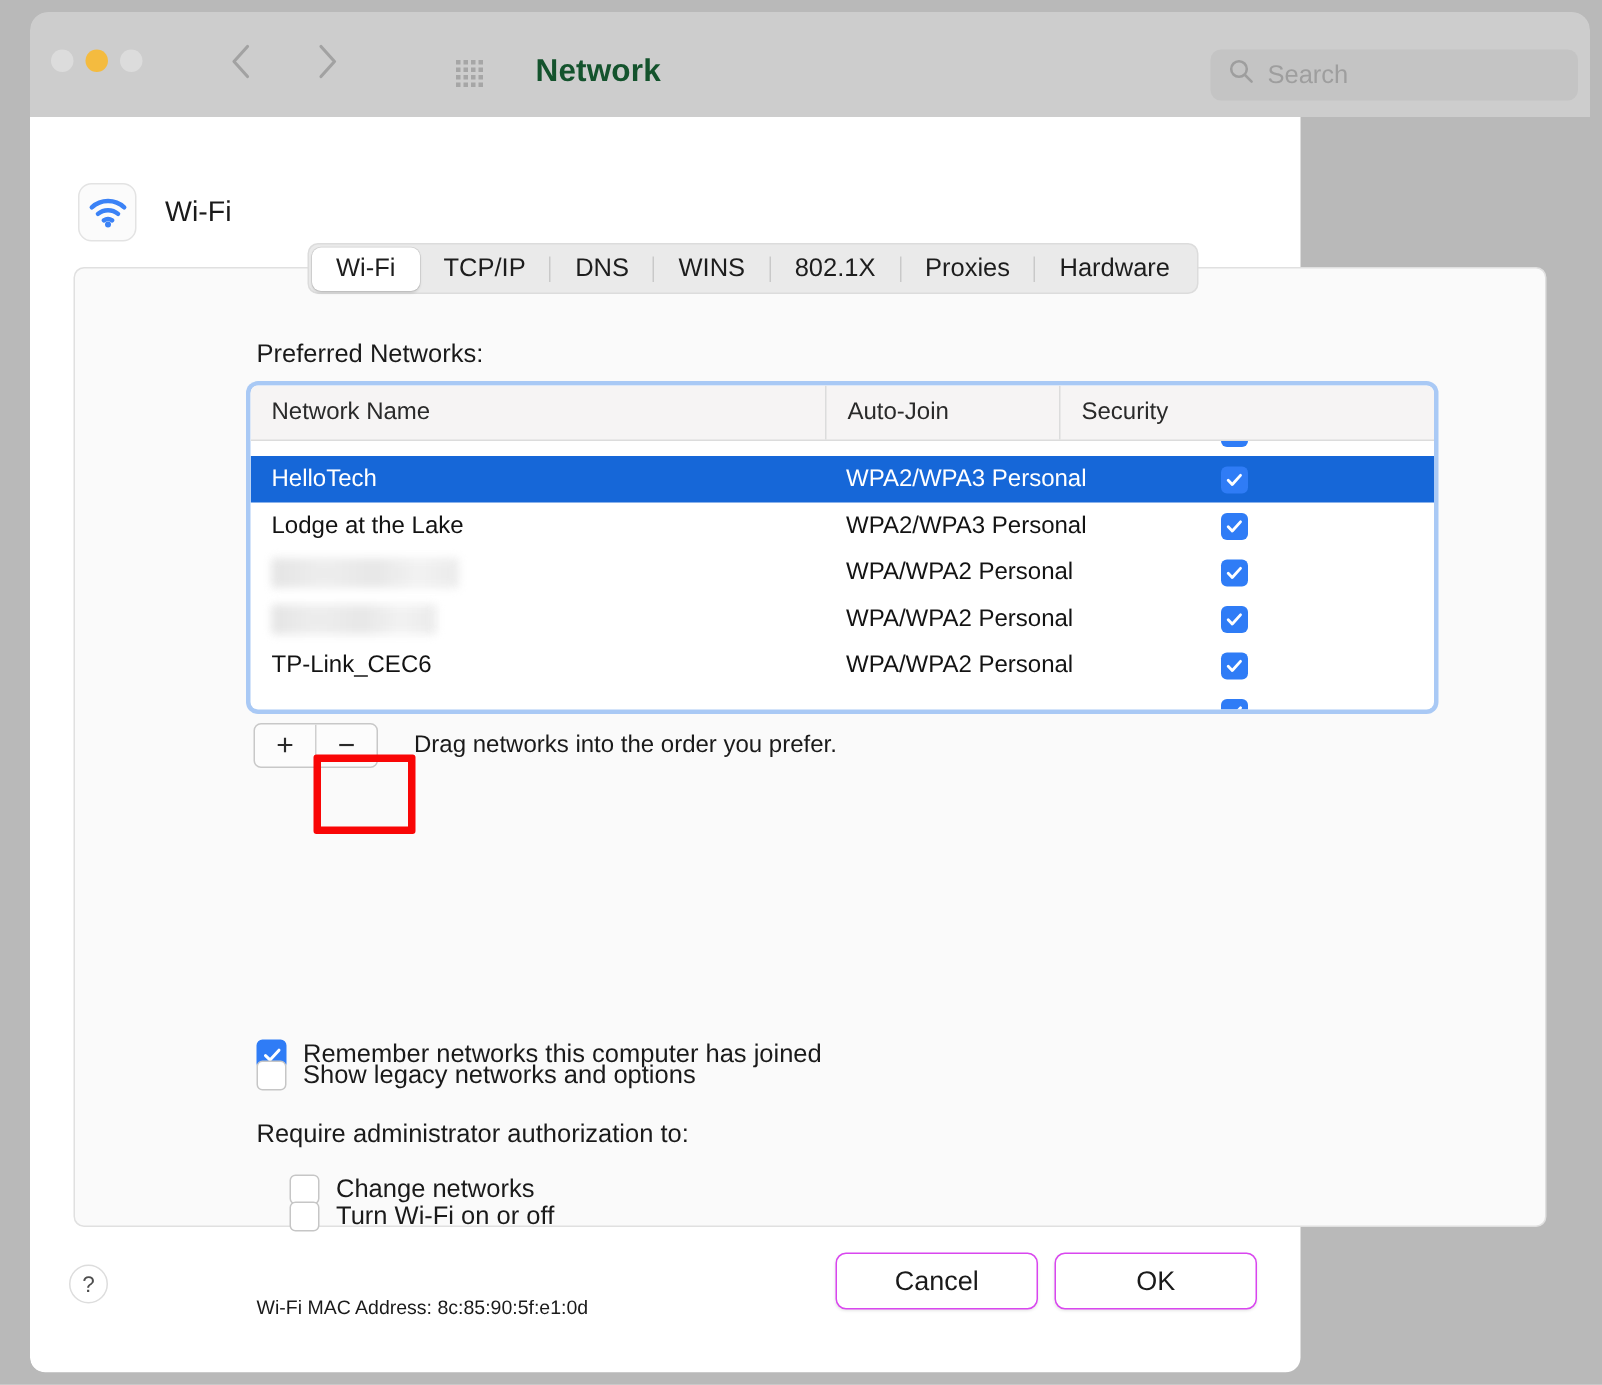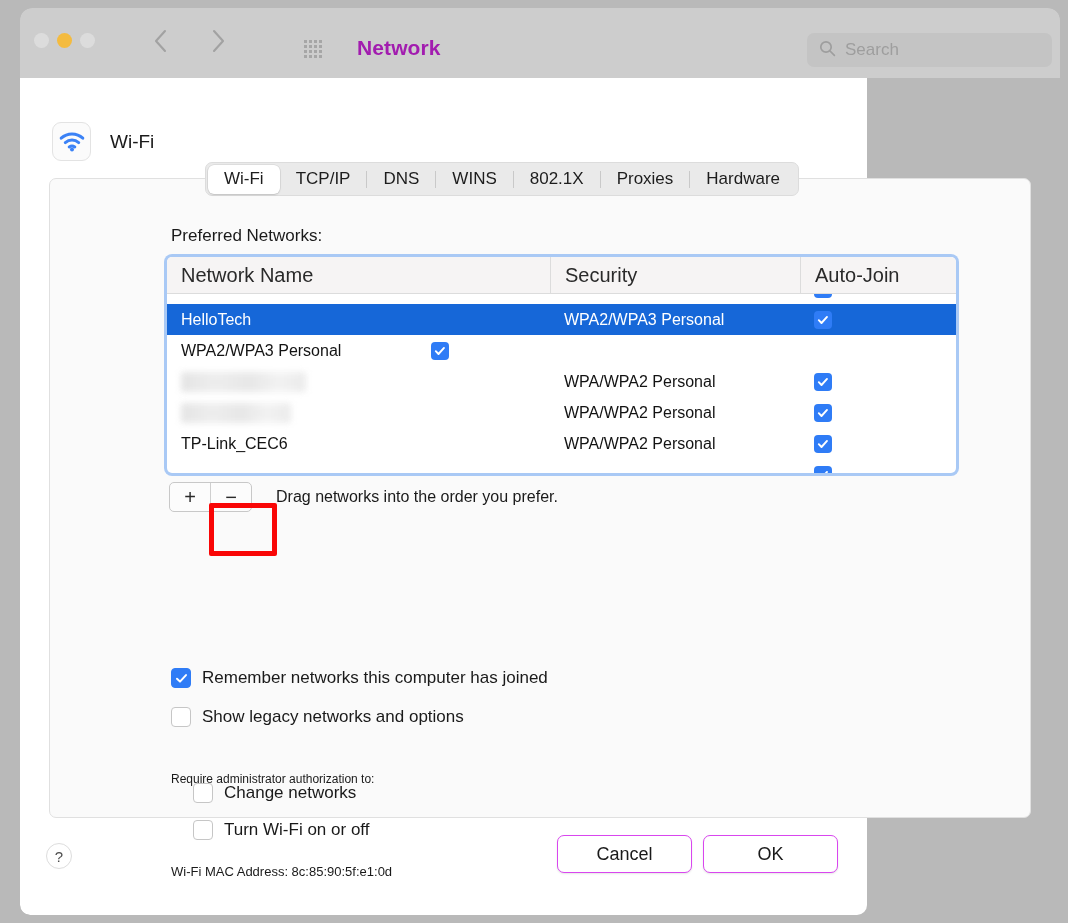--- a/index.html
+++ b/index.html
@@ -81,21 +81,21 @@
     gap: 2px;
   }
   .grid-icon i { background: #a6a6a6; display: block; width: 3px; height: 3px; }
 
   .toolbar-title {
     position: absolute;
     left: 337px;
     top: 28px;
     font-size: 21px;
     font-weight: 600;
-    color: #a21caf;
+    color: #14532d;
     letter-spacing: .1px;
   }
 
   .search-box {
     position: absolute;
     right: 8px;
     top: 25px;
     width: 245px;
     height: 34px;
     background: #c4c4c4;
@@ -208,21 +208,21 @@
     overflow: hidden;
   }
   .thead {
     display: flex;
     height: 37px;
     background: #f6f4f4;
     border-bottom: 1px solid #dcdcdc;
     align-items: center;
   }
   .th {
-    font-size: 20px;
+    font-size: 16px;
     color: #2a2a2a;
     padding-left: 14px;
     height: 100%;
     display: flex;
     align-items: center;
   }
   .th.c-name  { width: 383px; }
   .th.c-sec   { width: 250px; border-left: 1px solid #dcdcdc; }
   .th.c-auto  { width: 156px; border-left: 1px solid #dcdcdc; }
 
@@ -334,32 +334,31 @@
   .cbox.checked {
     background: #2f7cf6;
     border-color: #2f7cf6;
     display: flex;
     align-items: center;
     justify-content: center;
   }
   .cbox svg { display: block; }
   .opt-label { font-size: 17px; color: #1a1a1a; }
 
-  .opt-remember { left: 121px; top: 489px; }
+  .opt-remember { left: 121px; top: 514px; }
   .opt-legacy   { left: 121px; top: 528px; }
   .opt-change   { left: 143px; top: 604px; }
-  .opt-turn     { left: 143px; top: 641px; }
+  .opt-turn     { left: 143px; top: 622px; }
 
   .require-label {
     position: absolute;
     left: 121px;
     top: 567px;
-    font-size: 12px;
+    font-size: 17px;
     color: #1a1a1a;
-    margin-top: 26px;
   }
   .mac-line {
     position: absolute;
     left: 121px;
     top: 685px;
     font-size: 13px;
     color: #1a1a1a;
   }
 
   
@@ -483,22 +482,22 @@
           <div class="tab">Proxies</div>
           <div class="tab-sep"></div>
           <div class="tab">Hardware</div>
         </div>
 
         <div class="pref-label">Preferred Networks:</div>
 
         <div class="table-wrap">
           <div class="thead">
             <div class="th c-name">Network Name</div>
+            <div class="th c-auto">Auto-Join</div>
             <div class="th c-sec">Security</div>
-            <div class="th c-auto">Auto-Join</div>
           </div>
           <div class="tbody">
 
             <div class="tr clip-top">
               <div class="td c-name"></div>
               <div class="td c-sec"></div>
               <div class="td c-auto">
                 <span class="row-check">
                   <svg width="12" height="12" viewBox="0 0 12 12">
                       <path d="M1.8 6.2 L4.5 9 L10 2.9" fill="none" stroke="#fff" stroke-width="1.9" stroke-linecap="round" stroke-linejoin="round"></path>
@@ -513,20 +512,21 @@
               <div class="td c-auto">
                 <span class="row-check">
                   <svg width="12" height="12" viewBox="0 0 12 12">
                       <path d="M1.8 6.2 L4.5 9 L10 2.9" fill="none" stroke="#fff" stroke-width="1.9" stroke-linecap="round" stroke-linejoin="round"></path>
                     </svg>
                 </span>
               </div>
             </div>
 
             <div class="tr">
+              <div class="td c-name">Lodge at the Lake</div>
               <div class="td c-sec">WPA2/WPA3 Personal</div>
               <div class="td c-auto">
                 <span class="row-check">
                   <svg width="12" height="12" viewBox="0 0 12 12">
                       <path d="M1.8 6.2 L4.5 9 L10 2.9" fill="none" stroke="#fff" stroke-width="1.9" stroke-linecap="round" stroke-linejoin="round"></path>
                     </svg>
                 </span>
               </div>
             </div>
 

